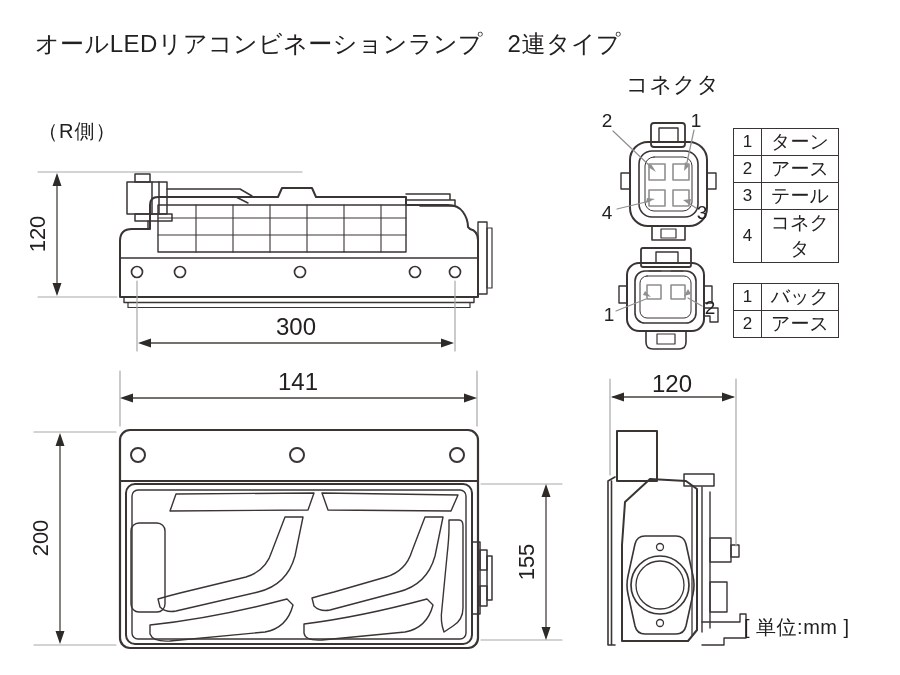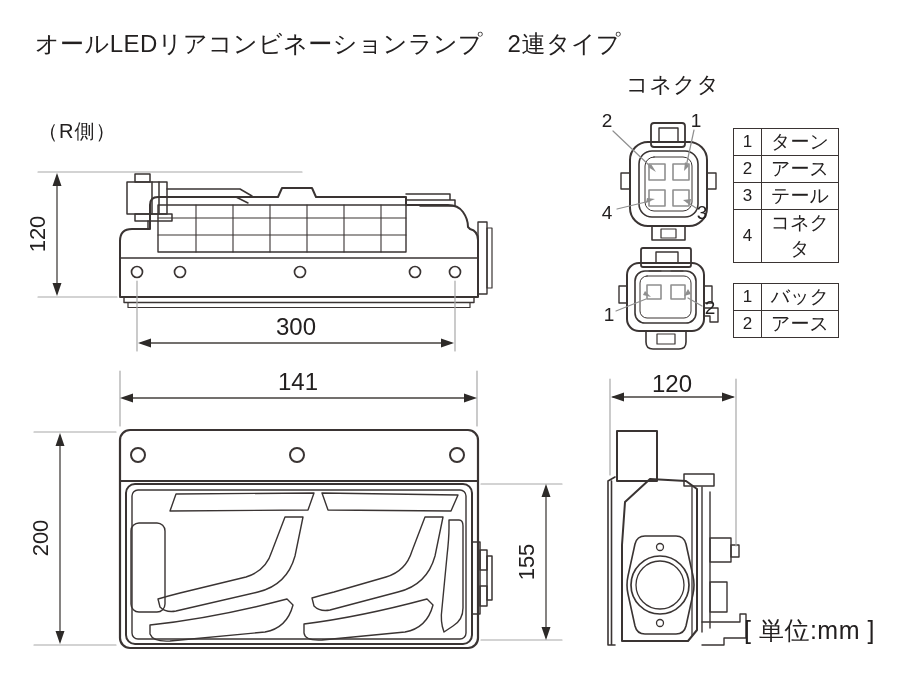--- a/index.html
+++ b/index.html
@@ -8,21 +8,21 @@
     font-family:"Liberation Sans","DejaVu Sans",sans-serif;color:#232020;
   }
   #art{position:absolute;left:0;top:0;}
   .lbl{position:absolute;white-space:nowrap;color:#232020;}
   .title{left:35px;top:28px;font-size:24px;letter-spacing:.5px;}
   .rside{left:38px;top:118px;font-size:20px;font-weight:500;letter-spacing:1px;text-align:center;}
   .chead{left:626px;top:70px;font-size:22px;letter-spacing:1px;}
   .dim{font-size:24px;transform:translate(-50%,-50%);}
   .dimv{font-size:22px;transform:translate(-50%,-50%) rotate(-90deg);}
   .pinlbl{font-size:19px;transform:translate(-50%,-50%);}
-  .unit{font-size:25px;letter-spacing:.5px;}
+  .unit{font-size:20px;letter-spacing:.5px;}
   .pin-table{position:absolute;border-collapse:collapse;table-layout:fixed;background:#fff;}
   .pin-table td{border:1.7px solid #3a3433;text-align:center;vertical-align:middle;
     font-size:19px;height:23px;padding:0;color:#232020;}
   .pin-table .c1{width:27px;font-size:17px;}
   .pin-table .c2{width:76px;}
 </style>
 </head>
 <body>
 
 <div id="canvas">

